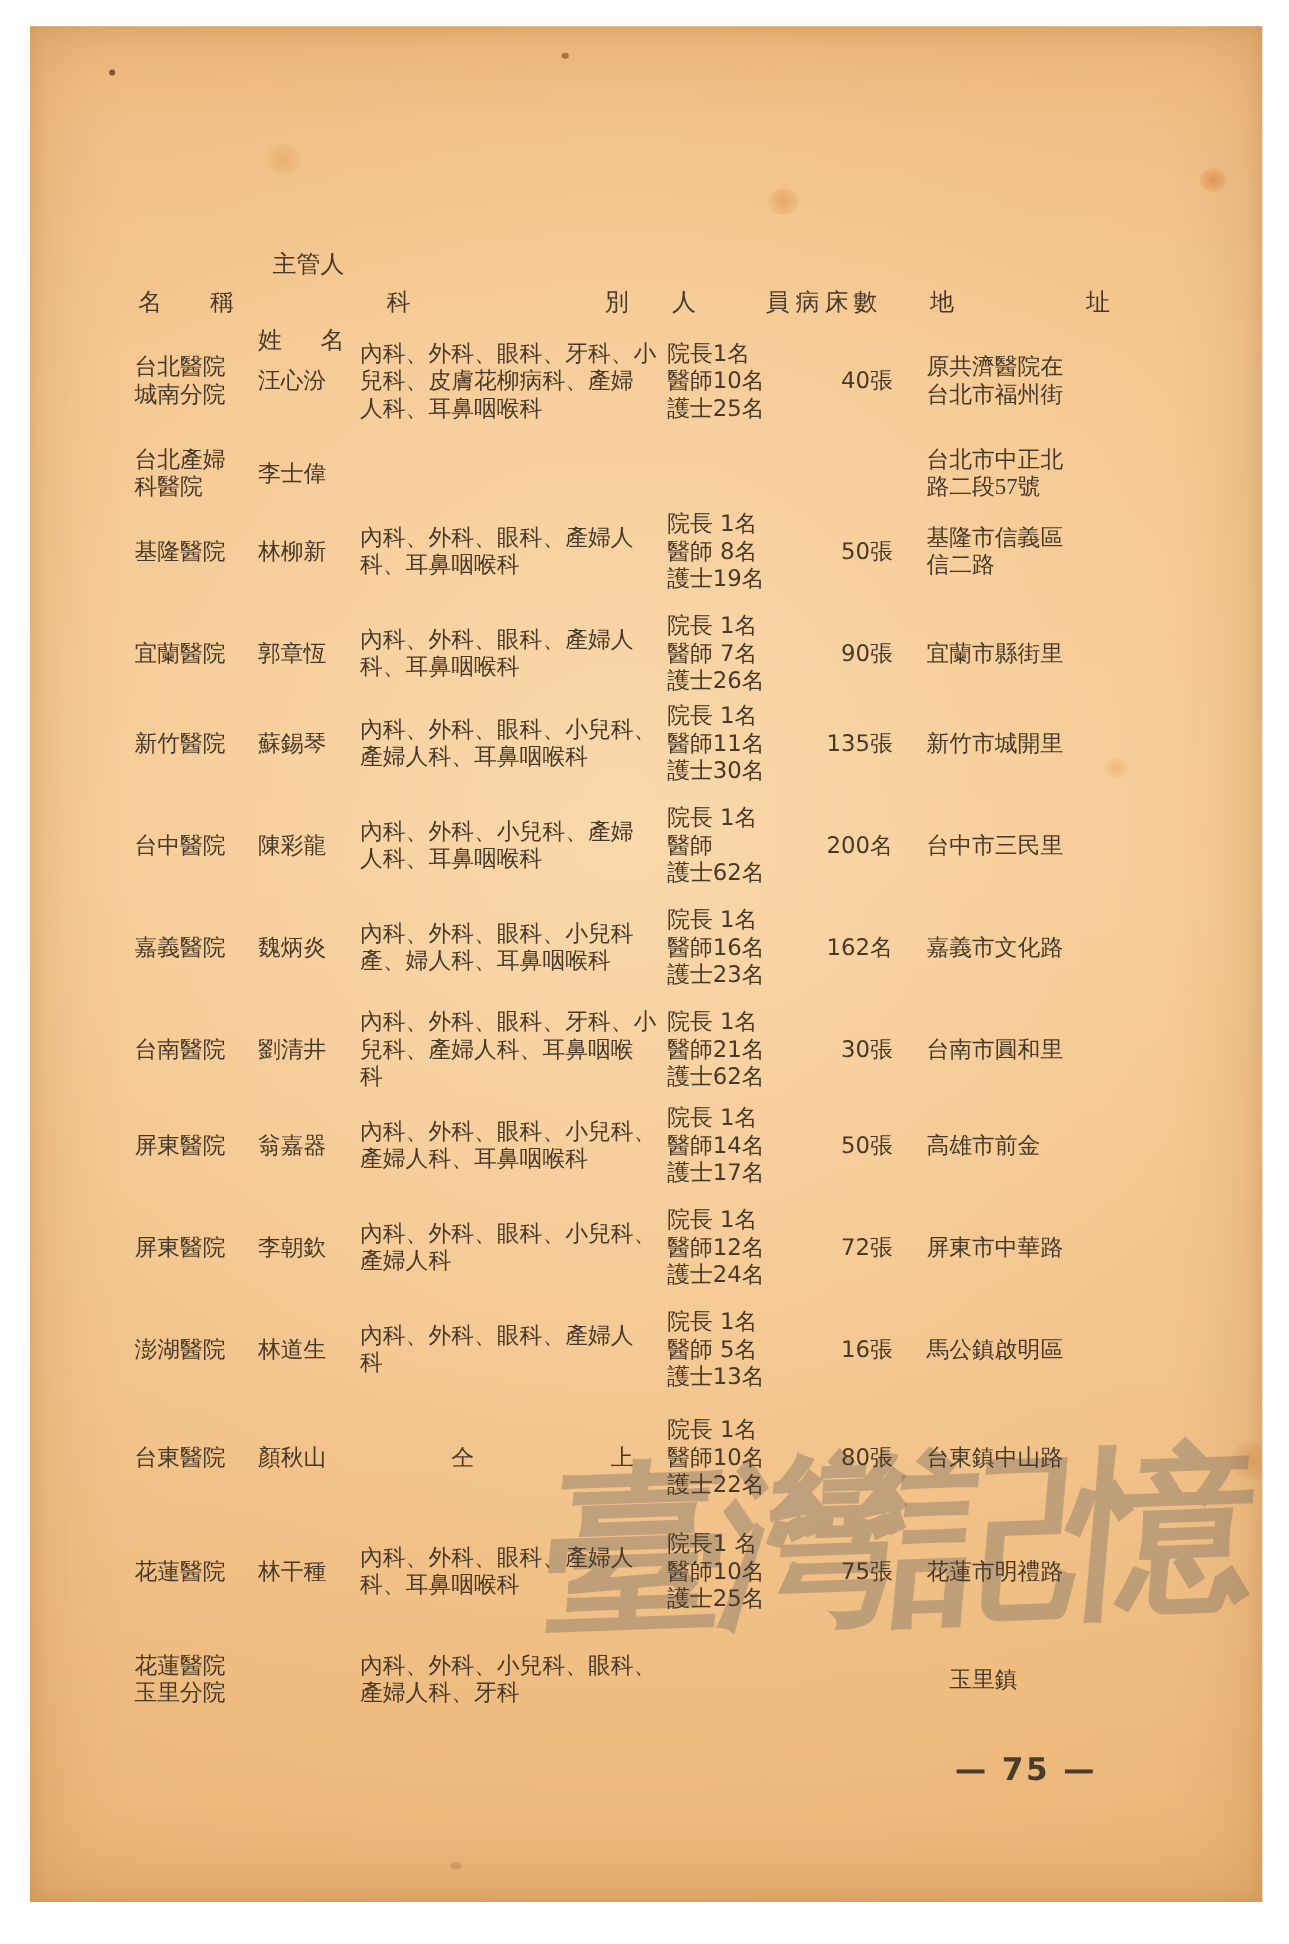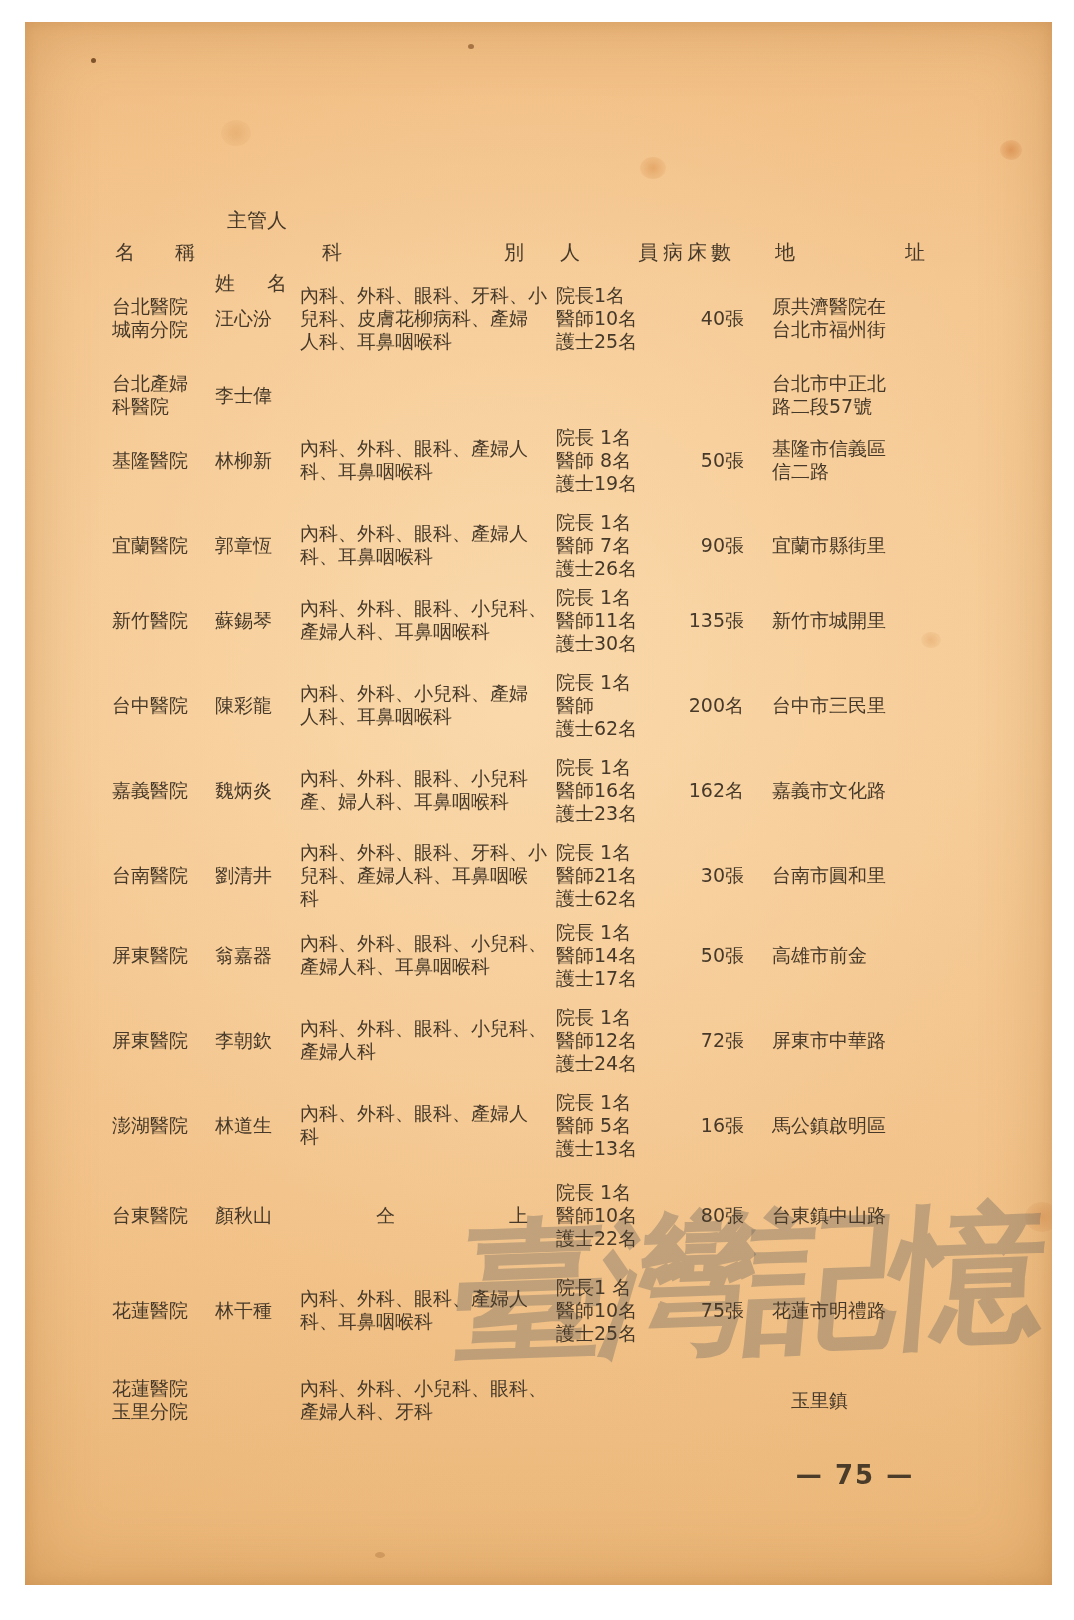--- a/index.html
+++ b/index.html
@@ -12,21 +12,21 @@
          box-shadow: inset 0 0 70px rgba(160,95,30,0.30), inset 0 0 14px rgba(150,85,25,0.18);
          overflow:hidden;}
   .row{position:absolute;left:0;width:100%;height:0;}
   .cell{position:absolute;transform:translateY(-50%);font-size:19px;line-height:23px;
         color:#463929;white-space:pre;}
   .c-name{left:87px;width:110px;}
   .c-dir{left:190px;width:95px;}
   .c-dept{left:275px;width:260px;}
   .c-pers{left:531px;width:115px;}
   .c-beds{left:613px;width:106px;text-align:right;}
-  .c-addr{left:747px;width:185px;}
+  .c-addr{left:747px;width:185px;font-family:Liberation Serif, serif;}
   
   .header .cell{font-size:20px;}
   .spread{display:flex;justify-content:space-between;}
   .hdr-dept{left:297px;width:202px;}
   .hdr-pers{left:535px;width:98px;}
   .hdr-beds{left:638px;width:100px;letter-spacing:4px;text-align:left;}
   .hdr-addr{left:750px;width:150px;}
   .hdr-name{left:90px;width:82px;}
   .hdr-dir{left:190px;width:72px;line-height:21px;text-align:right;}
   .hdr-dir .spread{display:flex;justify-content:space-between;}

